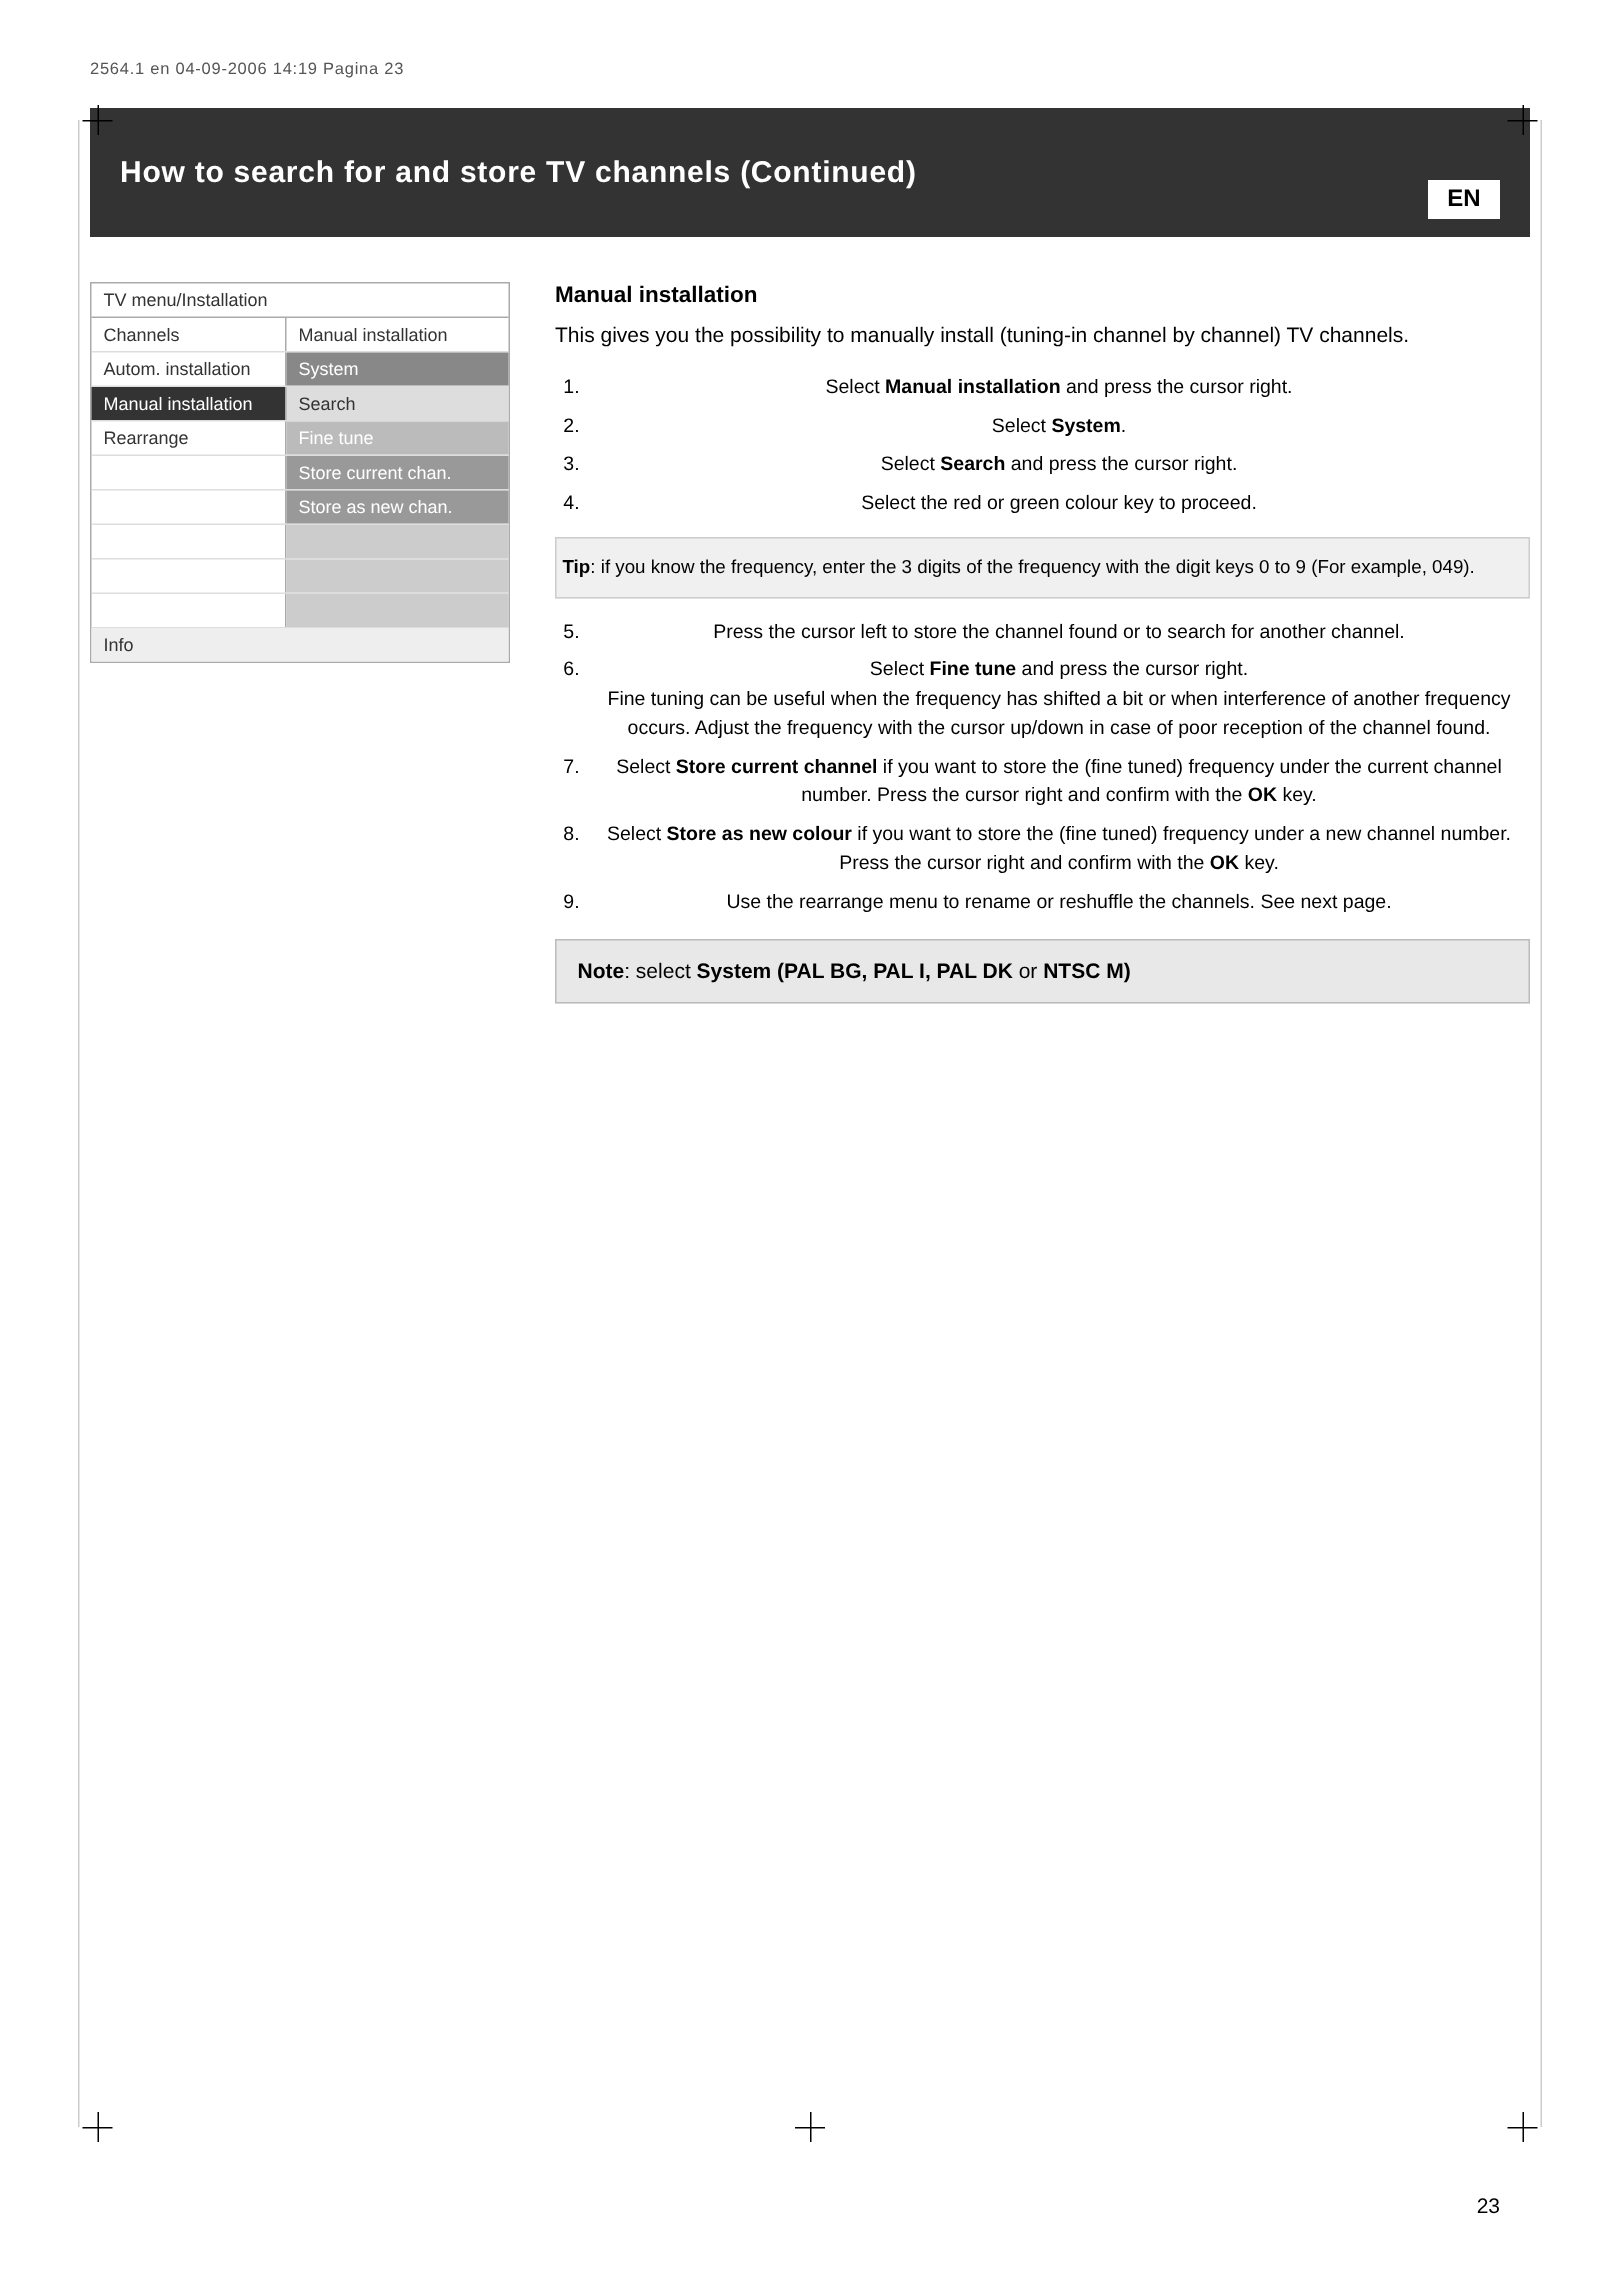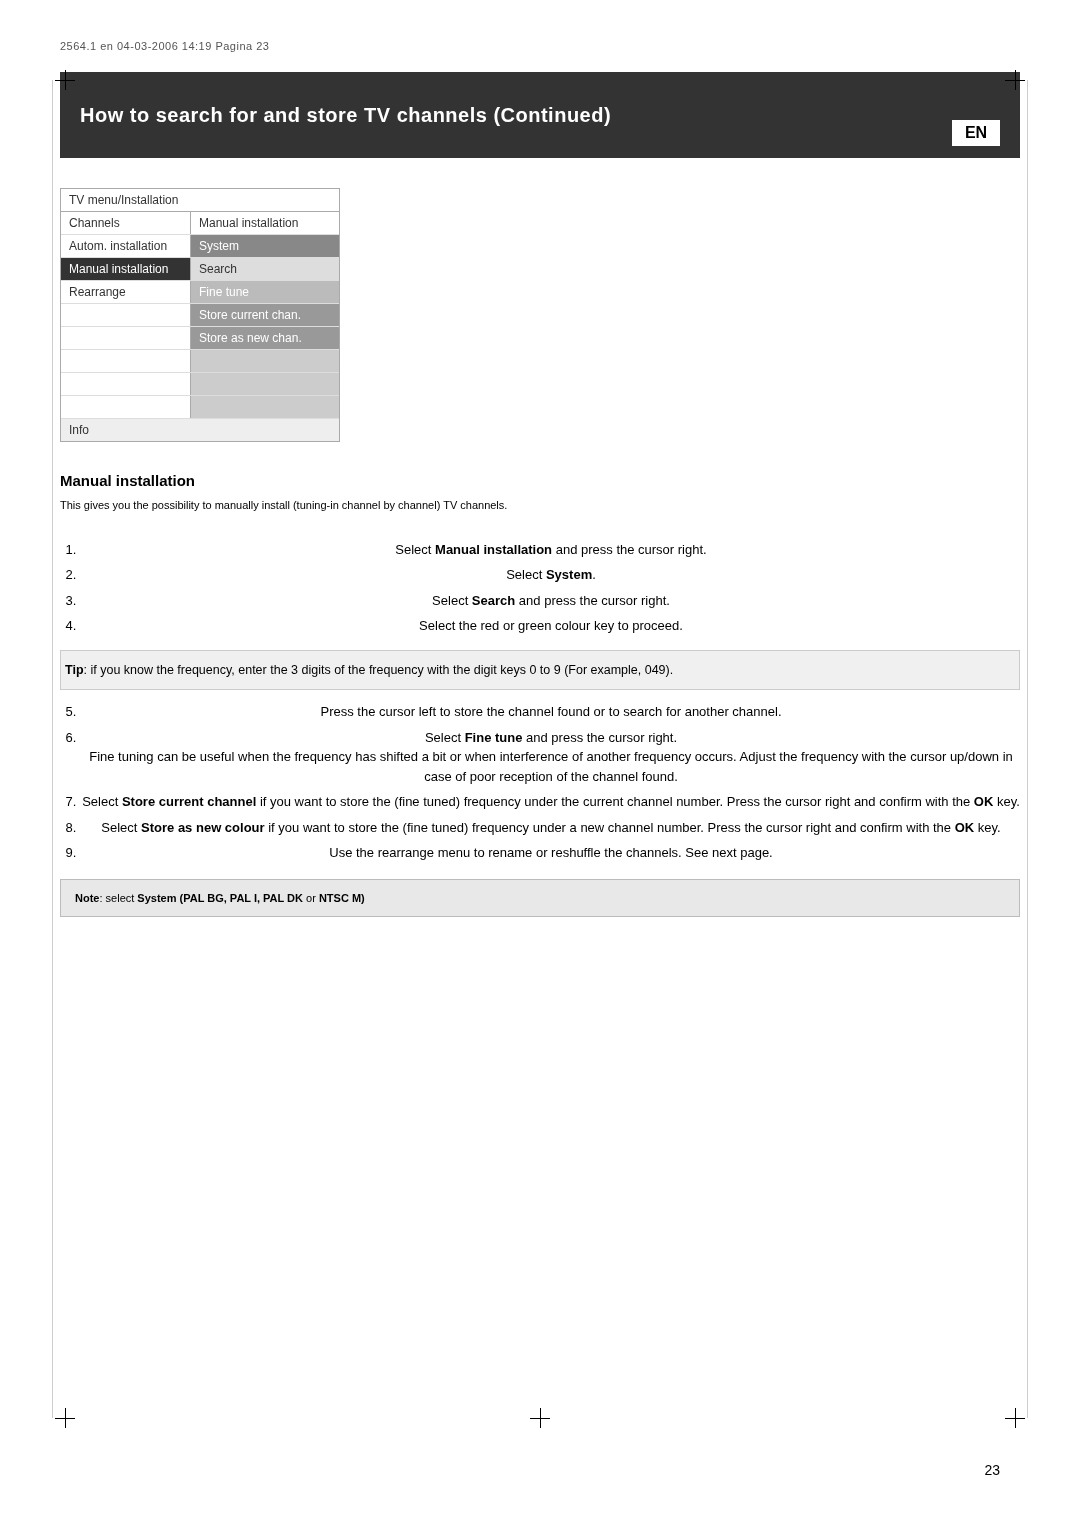--- a/index.html
+++ b/index.html
@@ -102,21 +102,20 @@
       min-width: 48px;
       text-align: center;
       margin-top: 36px;
     }
 
     
     .main-content {
       display: flex;
       gap: 30px;
       margin-top: 10px;
-      flex-direction: column;
     }
 
     
     .tv-menu-panel {
       width: 280px;
       flex-shrink: 0;
     }
 
     .tv-menu-box {
       border: 1px solid #aaa;
@@ -191,22 +190,22 @@
       flex: 1;
     }
 
     .section-title {
       font-weight: bold;
       font-size: 15px;
       margin-bottom: 8px;
     }
 
     .intro-text {
-      font-size: 11px;
-      margin-bottom: 26px;
+      font-size: 14px;
+      margin-bottom: 14px;
       line-height: 1.5;
     }
 
     .steps-list {
       font-size: 13px;
       padding-left: 0;
       list-style: none;
       counter-reset: step-counter;
       margin-bottom: 14px;
     }
@@ -236,21 +235,21 @@
       margin: 12px 0;
       font-size: 12.5px;
       line-height: 1.5;
     }
 
     .note-box {
       background: #e8e8e8;
       border: 1px solid #bbb;
       padding: 10px 14px;
       margin-top: 16px;
-      font-size: 11px;
+      font-size: 14px;
       line-height: 1.5;
     }
 
     .page-number {
       position: absolute;
       bottom: 50px;
       right: 80px;
       font-size: 14px;
     }
   </style>
@@ -261,21 +260,21 @@
 
   <div class="crosshair crosshair-topleft"></div>
   <div class="crosshair crosshair-topright"></div>
   <div class="crosshair crosshair-bottomleft"></div>
   <div class="crosshair crosshair-bottomright"></div>
   <div class="crosshair crosshair-bottommid"></div>
 
   <div class="side-line-left"></div>
   <div class="side-line-right"></div>
 
-  <div class="meta-line">2564.1 en  04-03-2006  14:19  Pagina 23</div>
+  <div class="meta-line">2564.1 en  04-09-2006  14:19  Pagina 23</div>
 
   <div class="title-banner">
     <h1>How to search for and store TV channels  (Continued)</h1>
     <div class="en-badge">EN</div>
   </div>
 
   <div class="main-content">
 
     <div class="tv-menu-panel">
       <div class="tv-menu-box">

